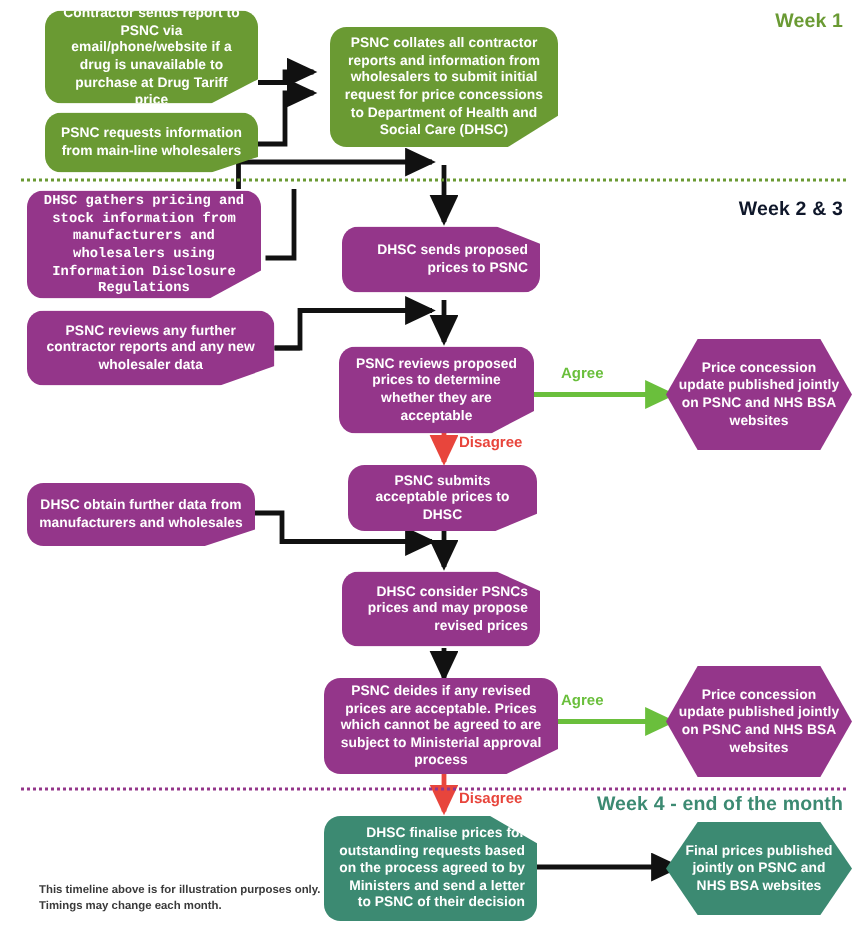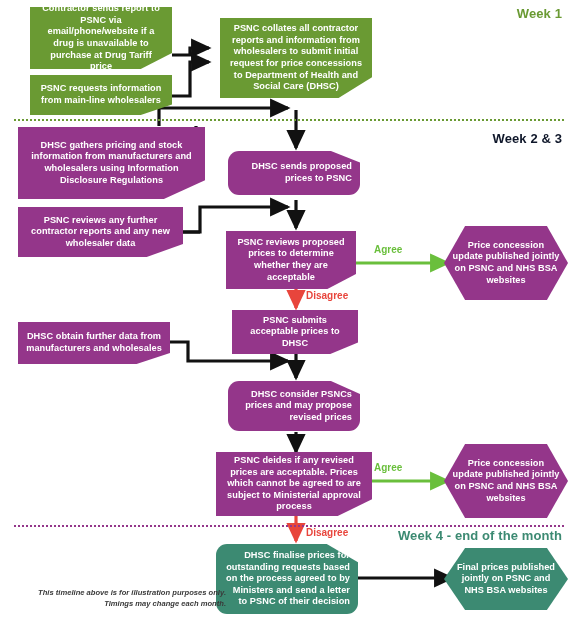--- a/index.html
+++ b/index.html
@@ -40,21 +40,21 @@
 
   
   .shape-notch {
     border-radius: 11px;
     -webkit-clip-path: polygon(0% 0%, 78% 0%, 100% 26%, 100% 100%, 0% 100%);
     clip-path: polygon(0% 0%, 78% 0%, 100% 26%, 100% 100%, 0% 100%);
     text-align: right;
   }
   
   .shape-notch-br {
-    border-radius: 0;
+    border-radius: 11px;
     -webkit-clip-path: polygon(0% 0%, 100% 0%, 100% 74%, 78% 100%, 0% 100%);
     clip-path: polygon(0% 0%, 100% 0%, 100% 74%, 78% 100%, 0% 100%);
   }
   
   .shape-hex {
     -webkit-clip-path: polygon(17% 0%, 83% 0%, 100% 50%, 83% 100%, 17% 100%, 0% 50%);
     clip-path: polygon(17% 0%, 83% 0%, 100% 50%, 83% 100%, 17% 100%, 0% 50%);
   }
 
   
@@ -88,25 +88,23 @@
     white-space: nowrap;
   }
   .lab-agree { color: #6abf3c; }
   .lab-disagree { color: #e8453c; }
 
   
   .footnote {
     position: absolute;
     font-size: 7.6px;
     line-height: 10.5px;
-    font-style: italic;
     font-weight: 700;
     color: #3a3a3a;
     width: 200px;
-    text-align: right;
   }
 
   svg.wires {
     position: absolute;
     left: 0; top: 0;
     width: 572px; height: 620px;
     pointer-events: none;
   }
 </style>
 </head>
@@ -176,21 +174,21 @@
   </div>
 
   <div class="node c-green shape-notch-br" style="left:30px; top:75px; width:142px; height:40px;">
     <span>PSNC requests information from main-line wholesalers</span>
   </div>
 
   <div class="node c-green shape-notch-br" style="left:220px; top:18px; width:152px; height:80px;">
     <span>PSNC collates all contractor reports and information from wholesalers to submit initial request for price concessions to Department of Health and Social Care (DHSC)</span>
   </div>
 
-  <div class="node c-purple shape-notch-br" style="left:18px; top:127px; width:187px; height:72px;">
+  <div class="node c-purple shape-notch-br" style="left:18px; top:127px; width:156px; height:72px;font-family:Liberation Mono, monospace;">
     <span>DHSC gathers pricing and stock information from manufacturers and wholesalers using Information Disclosure Regulations</span>
   </div>
 
   <div class="node c-purple shape-notch-br" style="left:18px; top:207px; width:165px; height:50px;">
     <span>PSNC reviews any further contractor reports and any new wholesaler data</span>
   </div>
 
   <div class="node c-purple shape-notch" style="left:228px; top:151px; width:132px; height:44px;">
     <span>DHSC sends proposed prices to PSNC</span>
   </div>

